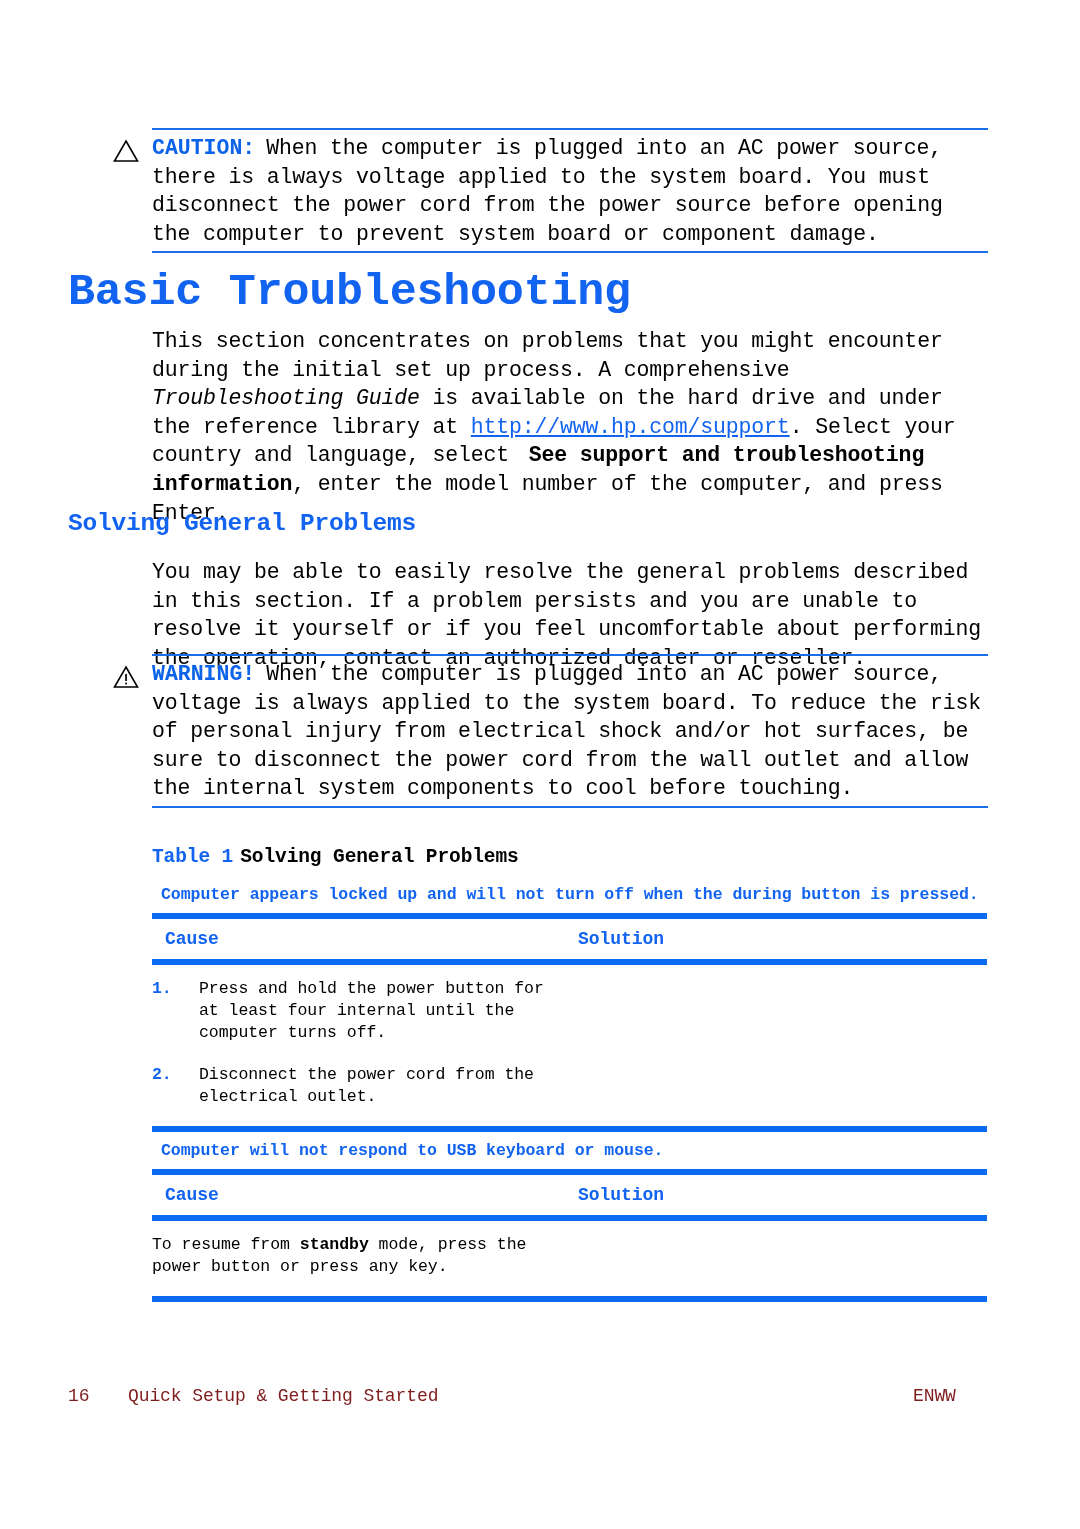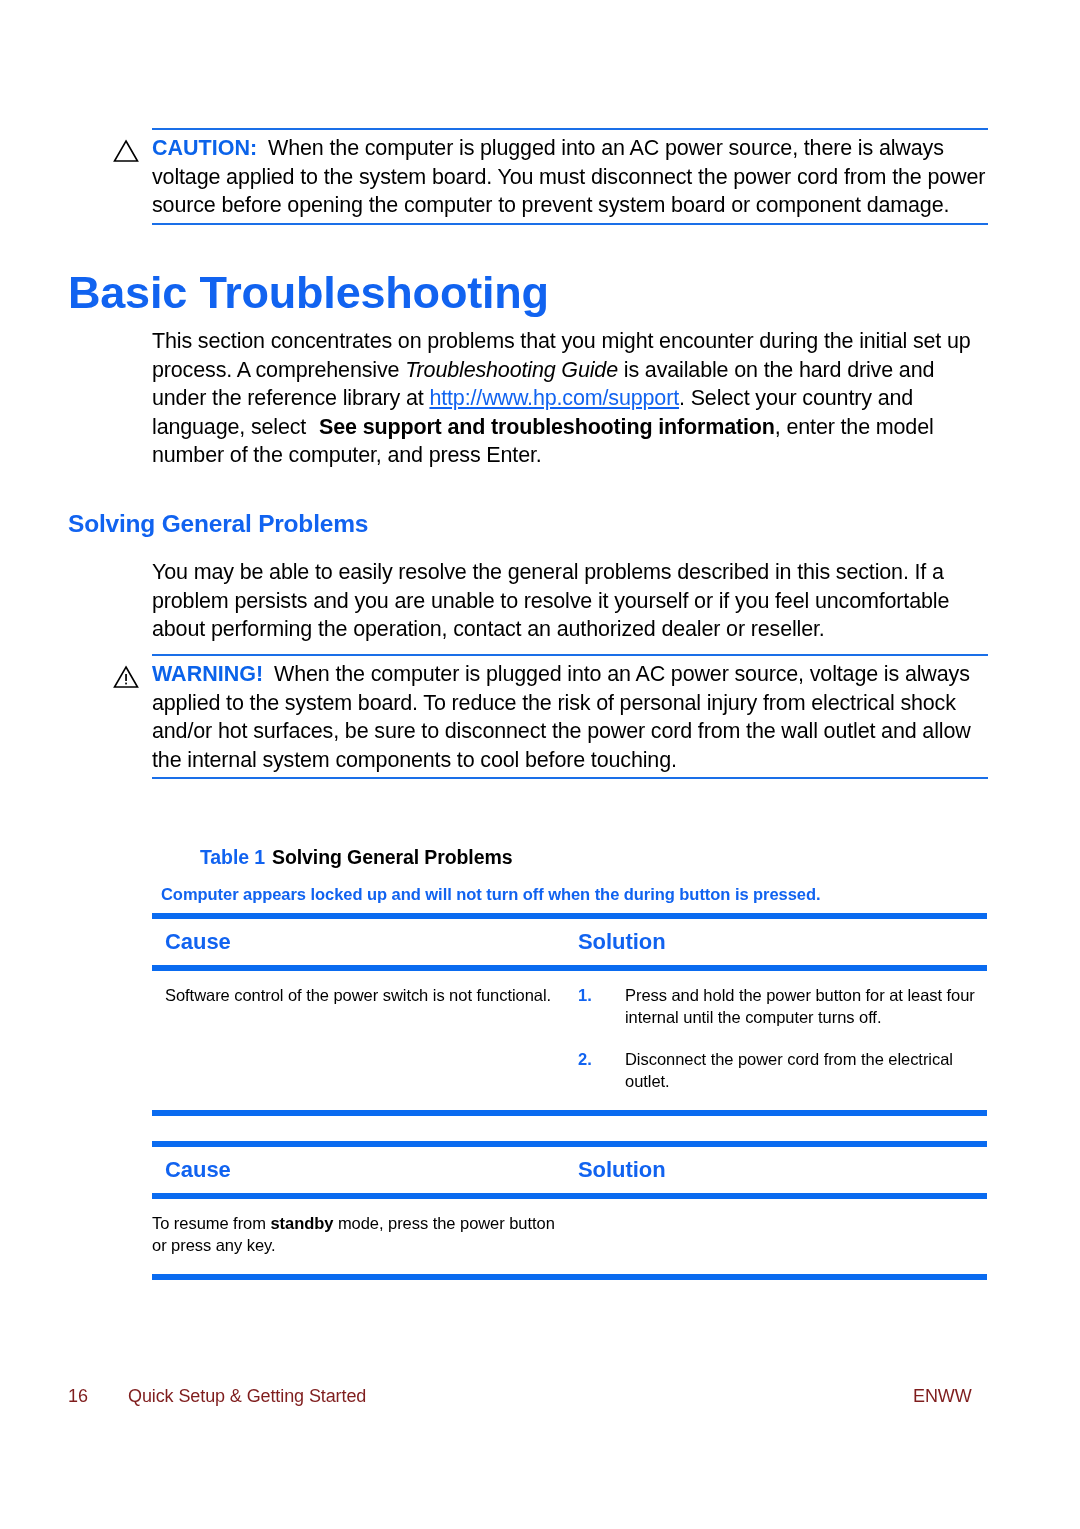--- a/index.html
+++ b/index.html
@@ -14,20 +14,21 @@
     color: #000000;
     position: relative;
     overflow: hidden;
   }
 
   .page {
     position: relative;
     width: 1080px;
     height: 1185px;
     box-sizing: border-box;
+    font-family: Liberation Mono, monospace;
   }
 
   
   .admon {
     position: absolute;
     left: 113px;
     width: 875px;
   }
   .admon .rule-top,
   .admon .rule-bottom {
@@ -93,21 +94,21 @@
   .kbd-blue { color: #000000; }
 
   
   .table-caption {
     position: absolute;
     left: 152px;
     font-size: 19.5px;
     font-weight: bold;
     letter-spacing: -0.1px;
   }
-  .table-caption .tc-num { color: #1163F0; margin-left: 48px; }
+  .table-caption .tc-num { color: #1163F0; }
   .table-caption .tc-txt { color: #000; margin-left: 7px; }
 
   .tbl {
     position: absolute;
     left: 152px;
     width: 835px;
   }
   .tbl-title {
     color: #1163F0;
     font-size: 16.5px;
@@ -120,21 +121,21 @@
     height: 6px;
     background: #0A6BF0;
     width: 835px;
   }
   .thead {
     display: flex;
     padding: 10px 0 10px 0;
   }
   .thead .th {
     color: #1163F0;
-    font-size: 22px;
+    font-size: 18px;
     font-weight: bold;
     letter-spacing: -0.05px;
   }
   .col-cause  { width: 426px; padding-left: 13px; box-sizing: border-box; }
   .col-soln   { width: 409px; padding-left: 0px;  box-sizing: border-box; }
 
   .tbody {
     display: flex;
     padding: 13px 0 18px 0;
   }
@@ -224,32 +225,32 @@
 
   <div class="tbl" style="top:885px;">
     <div class="tbl-title">Computer appears locked up and will not turn off when the during button is pressed.</div>
     <div class="rule-thick"></div>
     <div class="thead">
       <div class="th col-cause">Cause</div>
       <div class="th col-soln">Solution</div>
     </div>
     <div class="rule-thick"></div>
     <div class="tbody">
-      <div class="cell col-cause">Software control of the power switch is not functional.</div>
       <div class="cell col-soln">
         <ol class="steps">
           <li><span class="num">1.</span><span>Press and hold the power button for at least four internal until the computer turns off.</span></li>
           <li><span class="num">2.</span><span>Disconnect the power cord from the electrical outlet.</span></li>
         </ol>
       </div>
     </div>
     <div class="rule-thick"></div>
   </div>
 
   <div class="tbl" style="top:1141px;">
+    <div class="tbl-title">Computer will not respond to USB keyboard or mouse.</div>
     <div class="rule-thick"></div>
     <div class="thead">
       <div class="th col-cause">Cause</div>
       <div class="th col-soln">Solution</div>
     </div>
     <div class="rule-thick"></div>
     <div class="tbody">
       <div class="cell col-soln"><span>To resume from </span><b>standby</b><span> mode, press the power button or press any key.</span></div>
     </div>
     <div class="rule-thick"></div>

